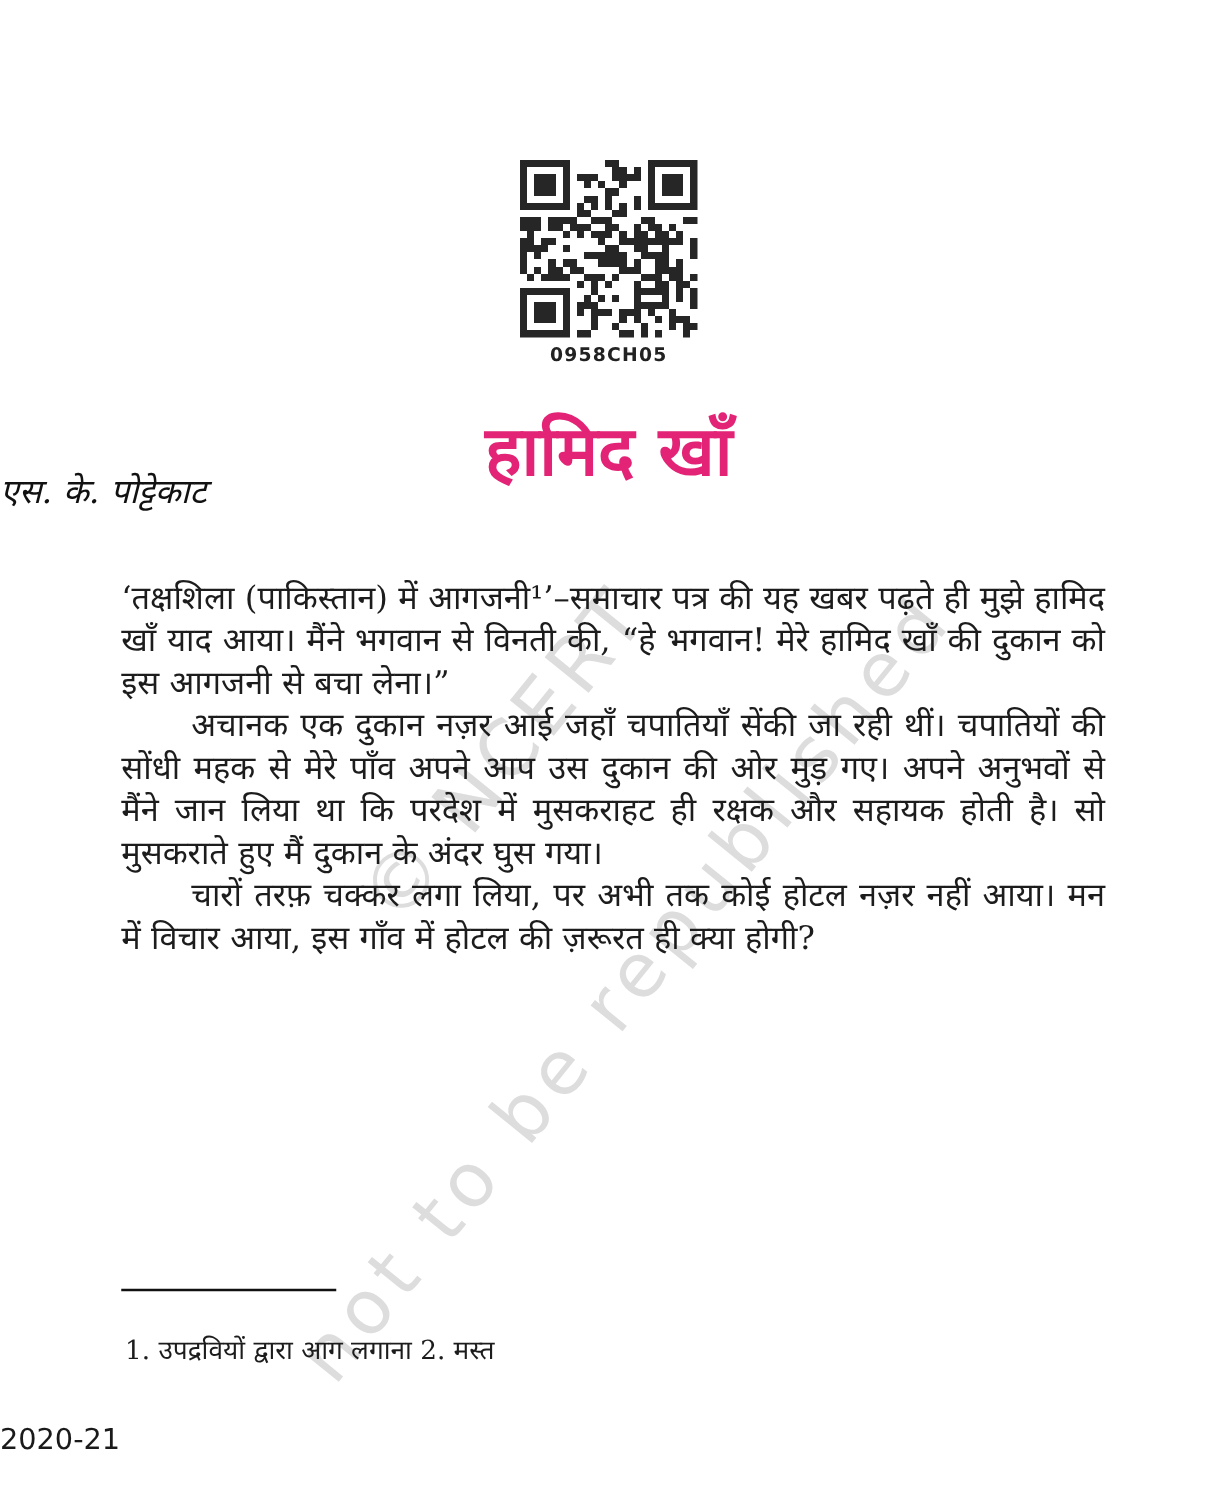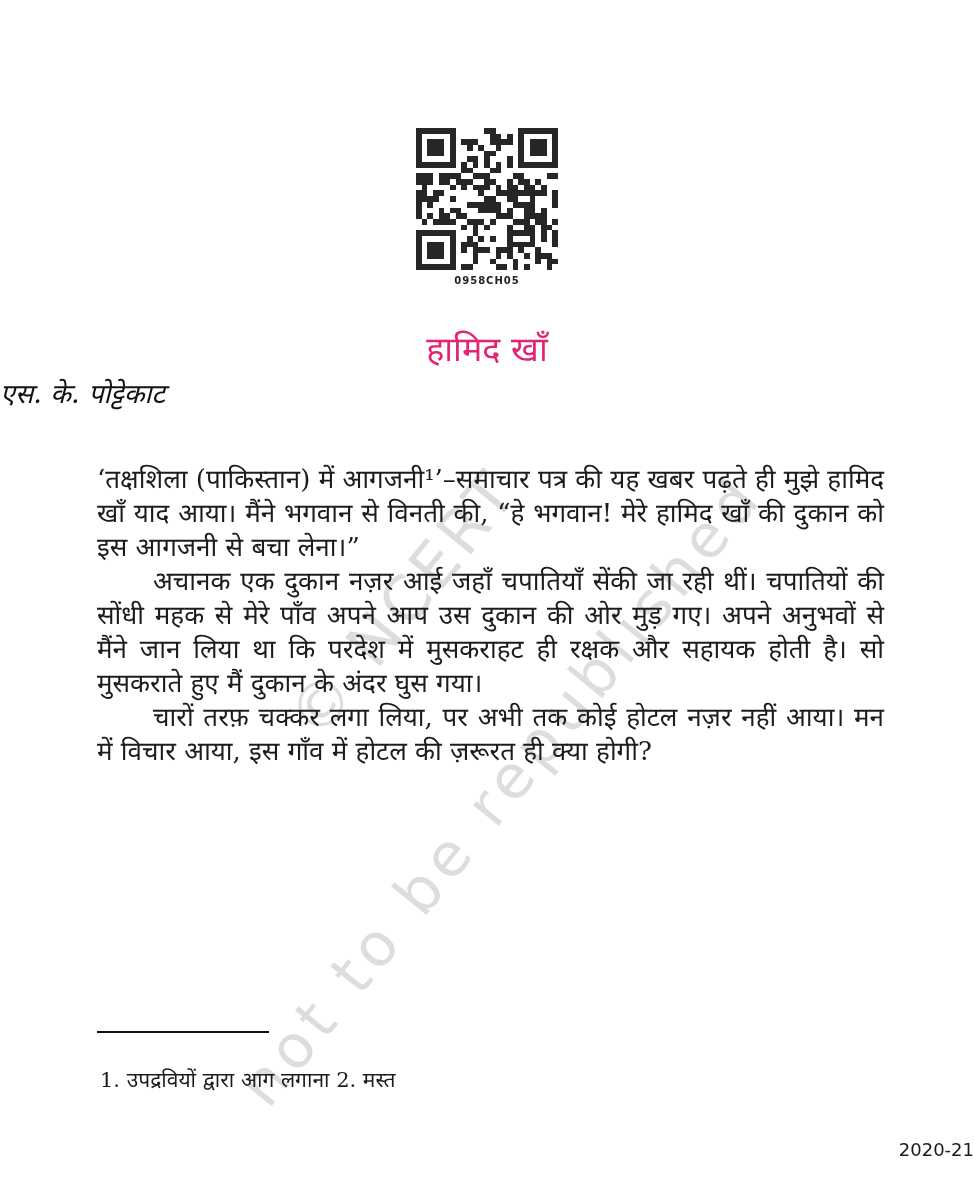--- a/index.html
+++ b/index.html
@@ -16,27 +16,27 @@
   .qr-block{
     position:absolute;top:128px;left:0;right:0;
     display:flex;flex-direction:column;align-items:center;
     z-index:2;
   }
   .qr{width:142px;height:142px;}
   .qr svg{width:100%;height:100%;display:block;}
   .qr-label{
     margin-top:5px;
     font-family:"DejaVu Sans","Liberation Sans",sans-serif;
-    font-weight:bold;font-size:10px;letter-spacing:1px;color:#222;
+    font-weight:bold;font-size:15px;letter-spacing:1px;color:#222;
   }
   
   .title{
     position:absolute;top:323px;left:0;right:0;
-    margin:0;text-align:center;
-    font-size:34px;font-weight:normal;line-height:52px;
+    margin:12px;text-align:center;
+    font-size:55px;font-weight:bold;line-height:52px;
     z-index:2;
   }
   .author{
     position:absolute;top:378px;left:0;right:124px;
     text-align:left;
     font-style:italic;font-size:27px;line-height:32px;color:#111;
     z-index:2;
   }
   
   .watermark{position:absolute;inset:0;z-index:1;pointer-events:none;}
@@ -64,23 +64,23 @@
     z-index:2;
   }
   .footnote{
     position:absolute;top:1066px;left:100px;width:760px;
     font-size:21px;line-height:28px;
     z-index:2;
   }
   
   .page-footer{
     position:absolute;top:1139px;left:0;right:0;
-    text-align:right;
+    text-align:left;
     font-family:"DejaVu Sans","Liberation Sans",sans-serif;
-    font-size:18px;color:#1a1a1a;
+    font-size:23px;color:#1a1a1a;
     z-index:2;
   }
 </style>
 </head>
 <body>
 
 <div class="page">
 
   <div class="watermark">
     <div class="wm-line wm1">© NCERT</div>

